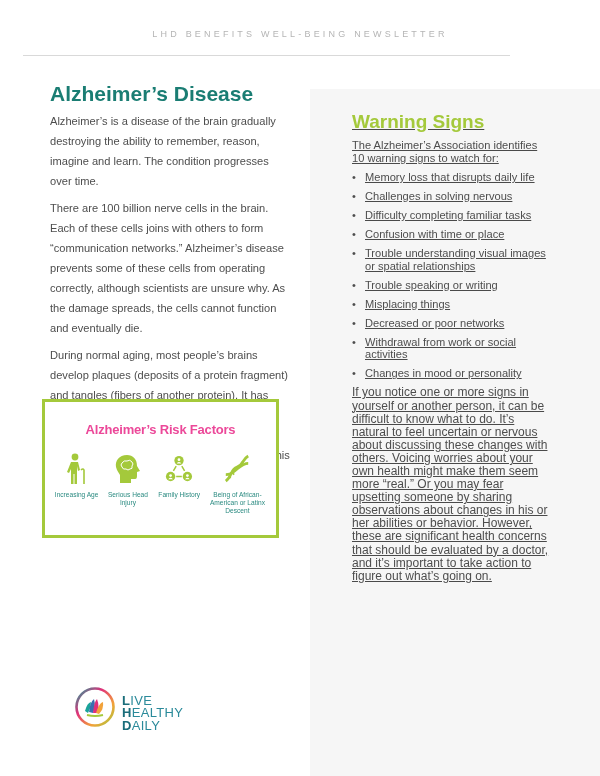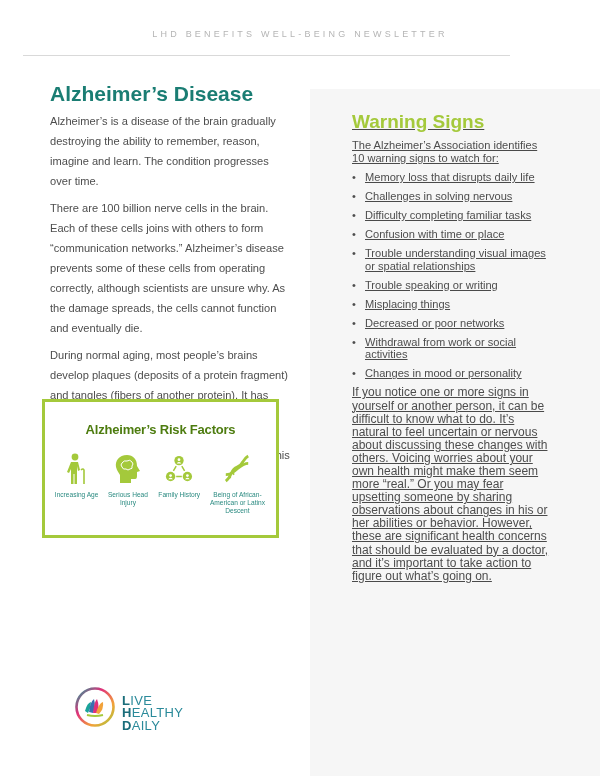--- a/index.html
+++ b/index.html
@@ -25,21 +25,21 @@
   .body-p {
     font-size: 11.1px; line-height: 20px; color: #4d4d4d; margin-bottom: 7px;
   }
 
   .risk-box {
     position: absolute; left: 42px; top: 399px; width: 237px; height: 139px;
     border: 3px solid #a4c93b; background: #fff;
   }
   .risk-title {
     position: absolute; top: 20px; left: 0; width: 100%; text-align: center;
-    font-size: 13px; font-weight: bold; color: #4d7c0f; letter-spacing: -0.2px;
+    font-size: 13px; font-weight: bold; color: #ec4899; letter-spacing: -0.2px;
   }
   .risk-items { position: absolute; top: 50px; left: 6px; right: 6px; display: flex; justify-content: space-between; }
   .risk-item { width: 52px; display: flex; flex-direction: column; align-items: center; }
   .risk-item.wide { width: 66px; }
   .risk-icon { width: 28px; height: 34px; display: flex; align-items: center; justify-content: center; }
   .risk-label {
     font-size: 6.6px; line-height: 8px; color: #2a8a80; text-align: center; margin-top: 5px;
   }
 
   .right-col { position: absolute; left: 352px; top: 110px; width: 200px; text-decoration: underline; }

